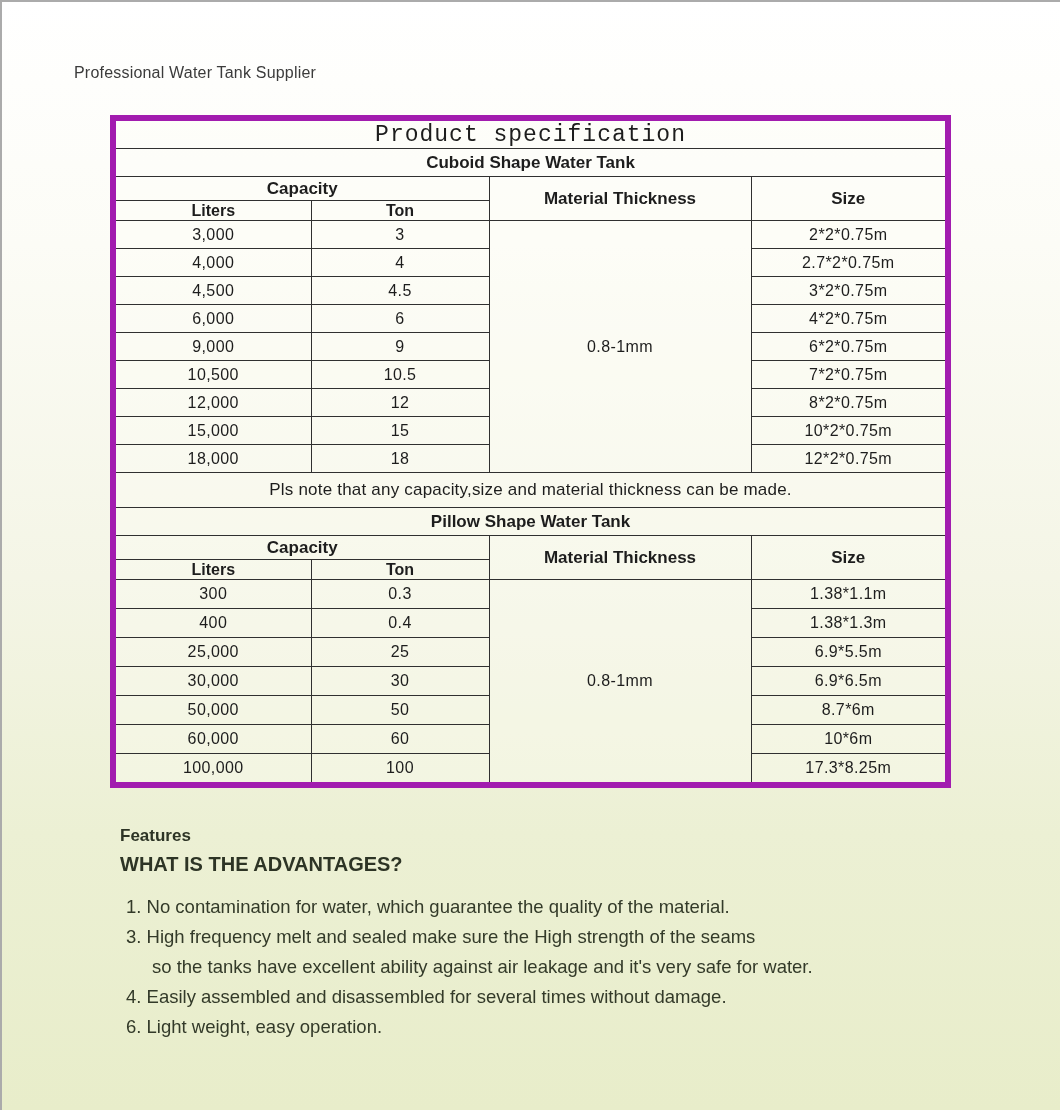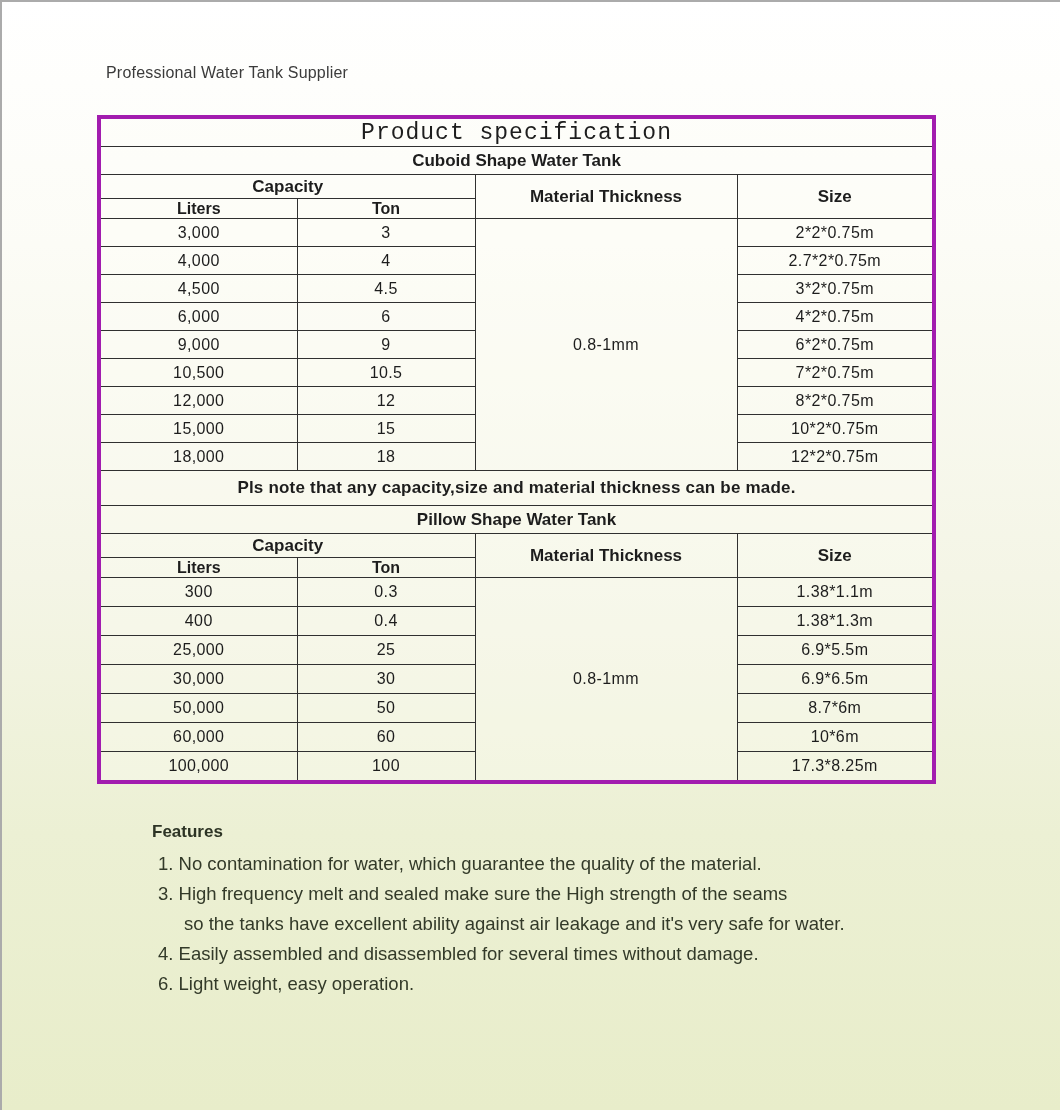--- a/index.html
+++ b/index.html
@@ -5,50 +5,49 @@
   html,body{margin:0;padding:0;}
   body{
     width:1060px;height:1110px;
     font-family:"Liberation Sans",sans-serif;
     background:linear-gradient(to bottom,#ffffff 0%,#fcfcf6 22%,#f4f5e6 52%,#ecf0d4 75%,#e8edca 100%);
   }
   .page{
     box-sizing:border-box;width:1060px;height:1110px;
     border-top:2px solid #ababab;border-left:2px solid #ababab;
     overflow:hidden;
-    padding-left:32px;
   }
   .brand{
     margin:62px 0 0 72px;
     font-size:16px;color:#3b3b3b;letter-spacing:0.2px;
   }
   table.spec{
     border-collapse:collapse;table-layout:fixed;
-    width:835px;margin:33px 0 0 63px;
-    border:4px solid #a21caf;
+    width:835px;margin:33px 0 0 108px;
+    border:6px solid #a21caf;
     background:rgba(255,255,250,0.30);
   }
   table.spec td{
     border:1px solid #303030;
     text-align:center;vertical-align:middle;
     color:#1d1d1d;padding:0;overflow:hidden;
   }
   .r-title td{
     height:27px;
     font-family:"Liberation Mono","DejaVu Sans Mono",monospace;
     font-size:23px;letter-spacing:1px;color:#111;
   }
   .r-section td{height:27px;font-weight:bold;font-size:17px;}
   .r-cap td{height:23px;font-weight:bold;font-size:17px;}
   .r-sub td{height:19px;font-weight:bold;font-size:16px;}
   .r-data td{height:27px;font-size:16px;letter-spacing:0.4px;}
   .r-data-p td{height:28px;}
   .cell-material{font-size:17px;letter-spacing:0.4px;}
   .r-note td{
-    height:34px;font-weight:bold;font-size:17px;
+    height:34px;font-weight:normal;font-size:17px;
     color:#e01b1e;letter-spacing:0.2px;
   }
   .features{margin:38px 0 0 116px;color:#333a29;}
   .features .heading{font-size:17px;font-weight:bold;color:#2d3425;margin:0 0 7px 2px;}
   .features .subheading{font-size:20px;font-weight:bold;color:#2d3425;margin:0 0 16px 2px;}
   .features .item{
     font-size:18.5px;line-height:30px;
     white-space:pre-line;
     padding-left:26px;text-indent:-26px;
     margin-left:8px;
@@ -185,20 +184,21 @@
     <tr class="r-data r-data-p">
       <td>100,000</td>
       <td>100</td>
       <td>17.3*8.25m</td>
     </tr>
   </tbody>
     </table>
 
   <div class="features">
     <div class="heading">Features</div>
+    <div class="subheading">WHAT IS THE ADVANTAGES?</div>
     <div class="item">1. No contamination for water, which guarantee the quality of the material.</div>
     <div class="item">3. High frequency melt and sealed make sure the High strength of the seams
 so the tanks have excellent ability against air leakage and it's very safe for water.</div>
     <div class="item">4. Easily assembled and disassembled for several times without damage.</div>
     <div class="item">6. Light weight, easy operation.</div>
   </div>
 
 </div>
 
 </body></html>

